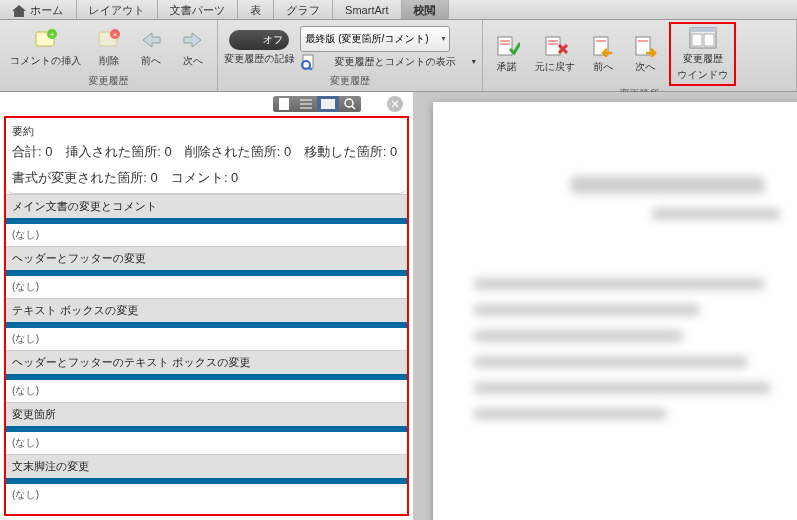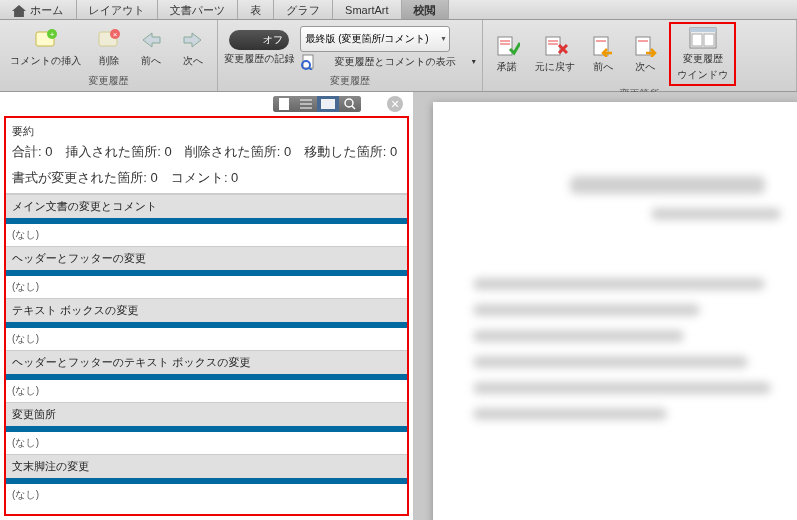--- a/index.html
+++ b/index.html
@@ -28,21 +28,21 @@
 
 .content { display: flex; height: calc(520px - 92px); }
 .panel { width: 413px; display: flex; flex-direction: column; background: #fff; }
 .panel-toolbar { height: 24px; display: flex; align-items: center; justify-content: flex-end; gap: 6px; padding: 0 10px; }
 .pt-group { display: flex; background: #999; border-radius: 3px; overflow: hidden; }
 .pt-seg { width: 22px; height: 16px; display: flex; align-items: center; justify-content: center; background: linear-gradient(#888,#666); color: #fff; font-size: 10px; cursor: pointer; }
 .pt-seg.sel { background: #486a92; }
 .close-x { width: 16px; height: 16px; border-radius: 50%; background: #c0c0c0; color: #fff; display: flex; align-items: center; justify-content: center; cursor: pointer; margin-left: 20px; font-size: 11px; }
 
 .summary-box { border: 2px solid #e00; margin: 0 4px 4px 4px; flex: 1; overflow-y: auto; }
-.summary-head { padding: 6px 6px 2px 6px; border-bottom: 1px solid #ccc; }
+.summary-head { padding: 6px 6px 2px 6px; border-bottom: 1px solid #ccc; border-radius: 8px; }
 .summary-head .t { font-size: 11px; color: #333; }
 .summary-head .row { font-size: 13px; color: #333; padding: 4px 0; }
 
 .sec { }
 .sec-h { background: #e0e0e0; padding: 4px 6px; font-size: 11px; color: #222; border-top: 1px solid #ccc; border-bottom: 6px solid #0369a1; }
 .sec-b { padding: 4px 6px; font-size: 10px; color: #555; }
 
 .doc-area { flex: 1; background: #c8c8c8; position: relative; overflow: hidden; }
 .page { position: absolute; left: 20px; top: 10px; right: -40px; bottom: -40px; background: #fff; box-shadow: 0 2px 8px rgba(0,0,0,.3); padding: 60px 40px; }
 .blur-line { height: 12px; background: #d0d0d0; border-radius: 6px; margin: 14px 0; filter: blur(4px); }

